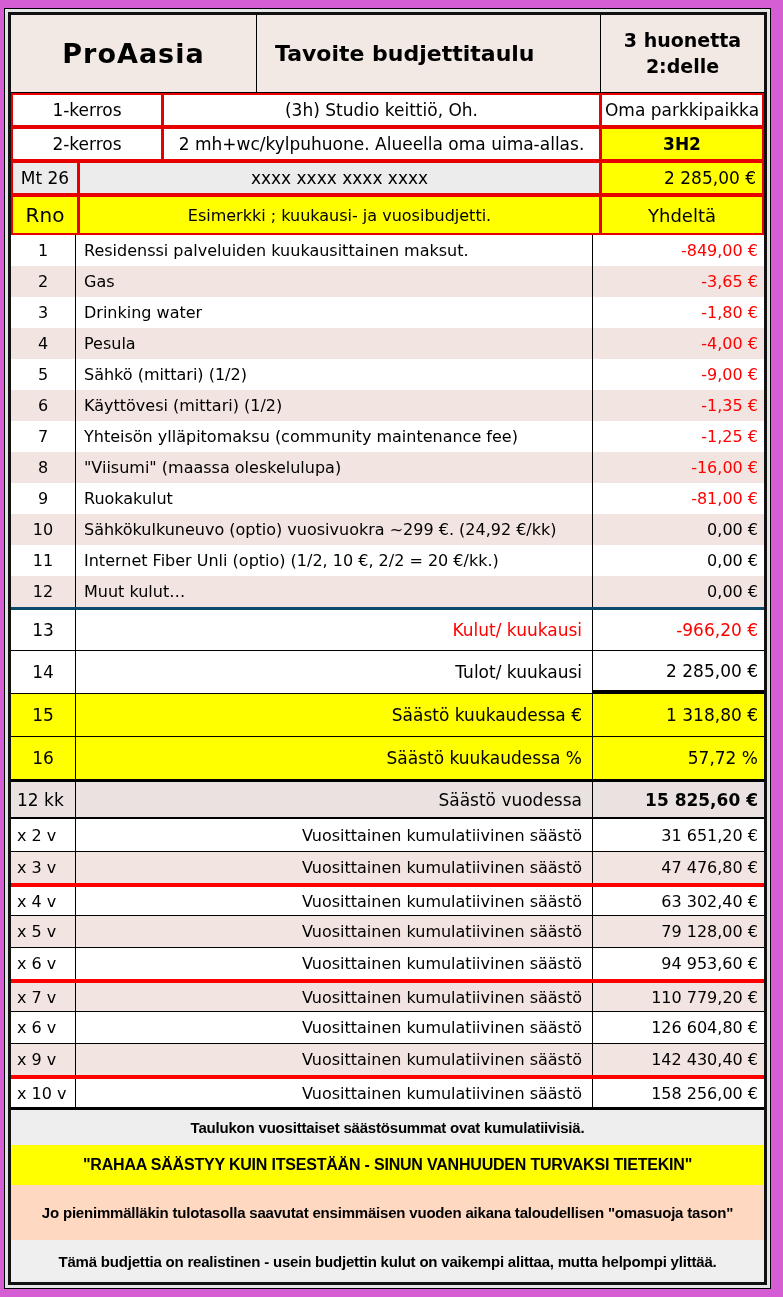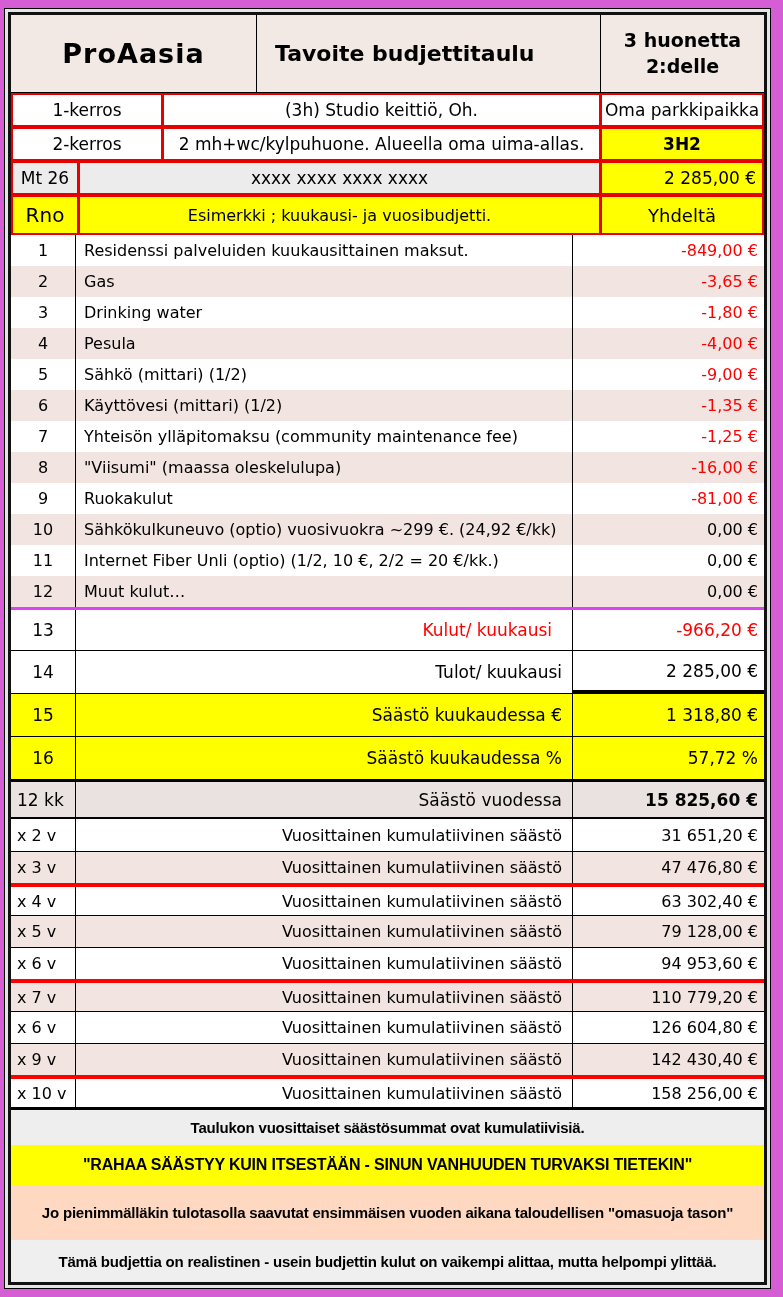--- a/index.html
+++ b/index.html
@@ -49,29 +49,29 @@
   .r-rno { height: 40px; }
   .r-rno .lab { width: 68px; justify-content: center; font-size: 20px; background: #ffff00; }
   .r-rno .mid { flex: 1; justify-content: center; font-size: 16px; background: #ffff00; }
   .r-rno .note { width: 164px; justify-content: center; font-size: 18px; background: #ffff00; }
   .yellow { background: #ffff00; }
   .bold { font-weight: bold; }
 
   
   .num { width: 65px; justify-content: center; border-right: 1px solid #000; }
   .mid { flex: 1; padding: 0 8px; }
-  .val { width: 192px; border-left: 1px solid #000; justify-content: flex-end; padding-right: 6px; }
+  .val { width: 172px; border-left: 1px solid #000; justify-content: flex-end; padding-right: 6px; }
   .right { justify-content: flex-end; padding-right: 10px; }
   .r-exp { height: 31px; font-size: 16px; }
   .r-exp:first-of-type { border-top: 2px solid #000; }
   .alt { background: #f2e4e0; }
   .neg { color: #ff0000; }
 
   .r-sum { height: 43px; font-size: 17px; }
-  .sec-top { border-top: 3px solid #d946ef; gap: 10px; }
+  .sec-top { border-top: 3px solid #0c4a6e; }
   .thin-top { border-top: 1px solid #000; }
   .sumline .val { border-bottom: 3px solid #000; }
 
   .r-year { height: 40px; font-size: 17px; background: #eae2e0; border-top: 3px solid #000; border-bottom: 2px solid #000; }
   .r-year .num { width: 65px; justify-content: flex-start; padding-left: 6px; }
   .r-year .val { font-weight: bold; }
 
   .r-cum { height: 32px; font-size: 16px; }
   .r-cum .num { justify-content: flex-start; padding-left: 6px; }
   .redline { border-top: 4px solid #ff0000; }

